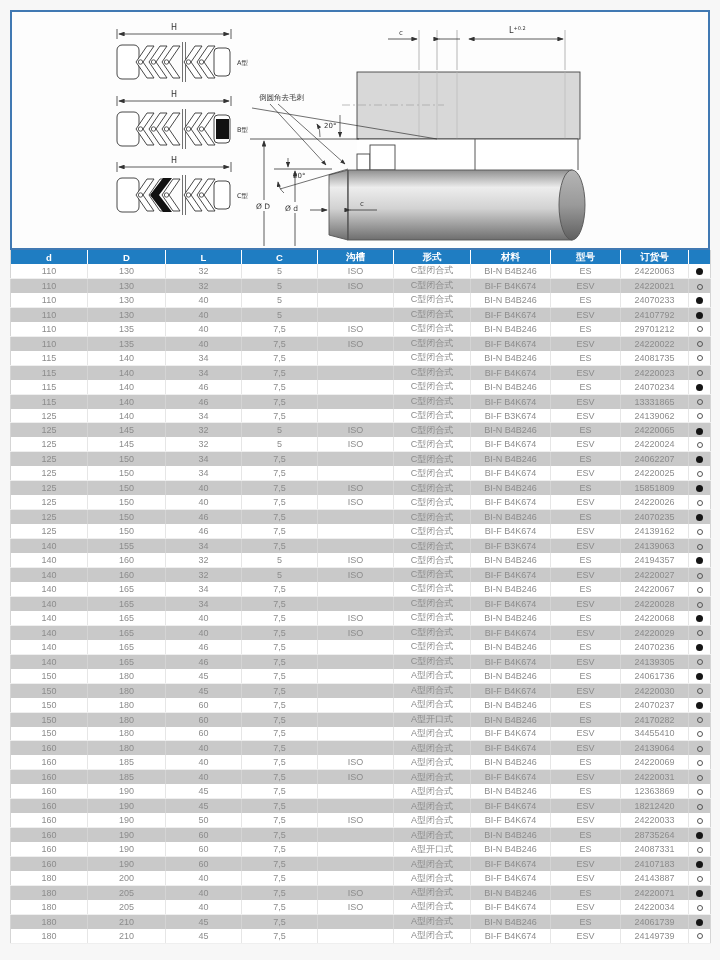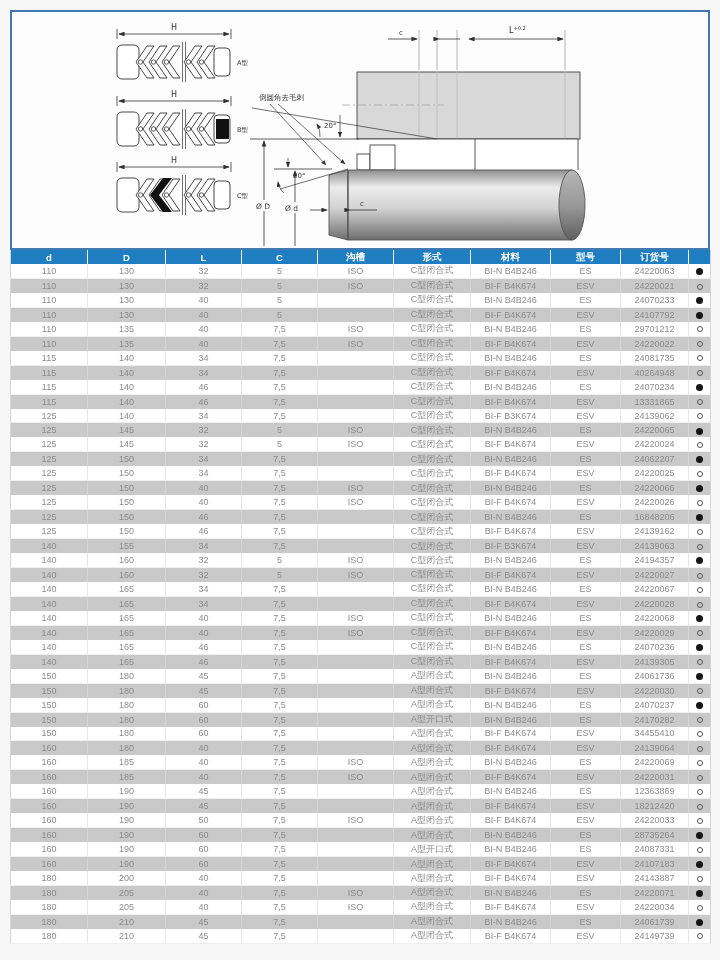--- a/index.html
+++ b/index.html
@@ -284,21 +284,21 @@
         </tr>
         <tr class="alt">
           <td>115</td>
           <td>140</td>
           <td>34</td>
           <td>7,5</td>
           <td></td>
           <td>C型闭合式</td>
           <td>BI-F B4K674</td>
           <td>ESV</td>
-          <td>40264948</td>
+          <td>24220023</td>
           <td><span class="dot open"></span></td>
         </tr>
         <tr class="w">
           <td>115</td>
           <td>140</td>
           <td>46</td>
           <td>7,5</td>
           <td></td>
           <td>C型闭合式</td>
           <td>BI-N B4B246</td>
@@ -380,21 +380,21 @@
         </tr>
         <tr class="alt">
           <td>125</td>
           <td>150</td>
           <td>40</td>
           <td>7,5</td>
           <td>ISO</td>
           <td>C型闭合式</td>
           <td>BI-N B4B246</td>
           <td>ES</td>
-          <td>24220066</td>
+          <td>15851809</td>
           <td><span class="dot filled"></span></td>
         </tr>
         <tr class="w">
           <td>125</td>
           <td>150</td>
           <td>40</td>
           <td>7,5</td>
           <td>ISO</td>
           <td>C型闭合式</td>
           <td>BI-F B4K674</td>
@@ -404,21 +404,21 @@
         </tr>
         <tr class="alt">
           <td>125</td>
           <td>150</td>
           <td>46</td>
           <td>7,5</td>
           <td></td>
           <td>C型闭合式</td>
           <td>BI-N B4B246</td>
           <td>ES</td>
-          <td>16848206</td>
+          <td>24070235</td>
           <td><span class="dot filled"></span></td>
         </tr>
         <tr class="w">
           <td>125</td>
           <td>150</td>
           <td>46</td>
           <td>7,5</td>
           <td></td>
           <td>C型闭合式</td>
           <td>BI-F B4K674</td>

